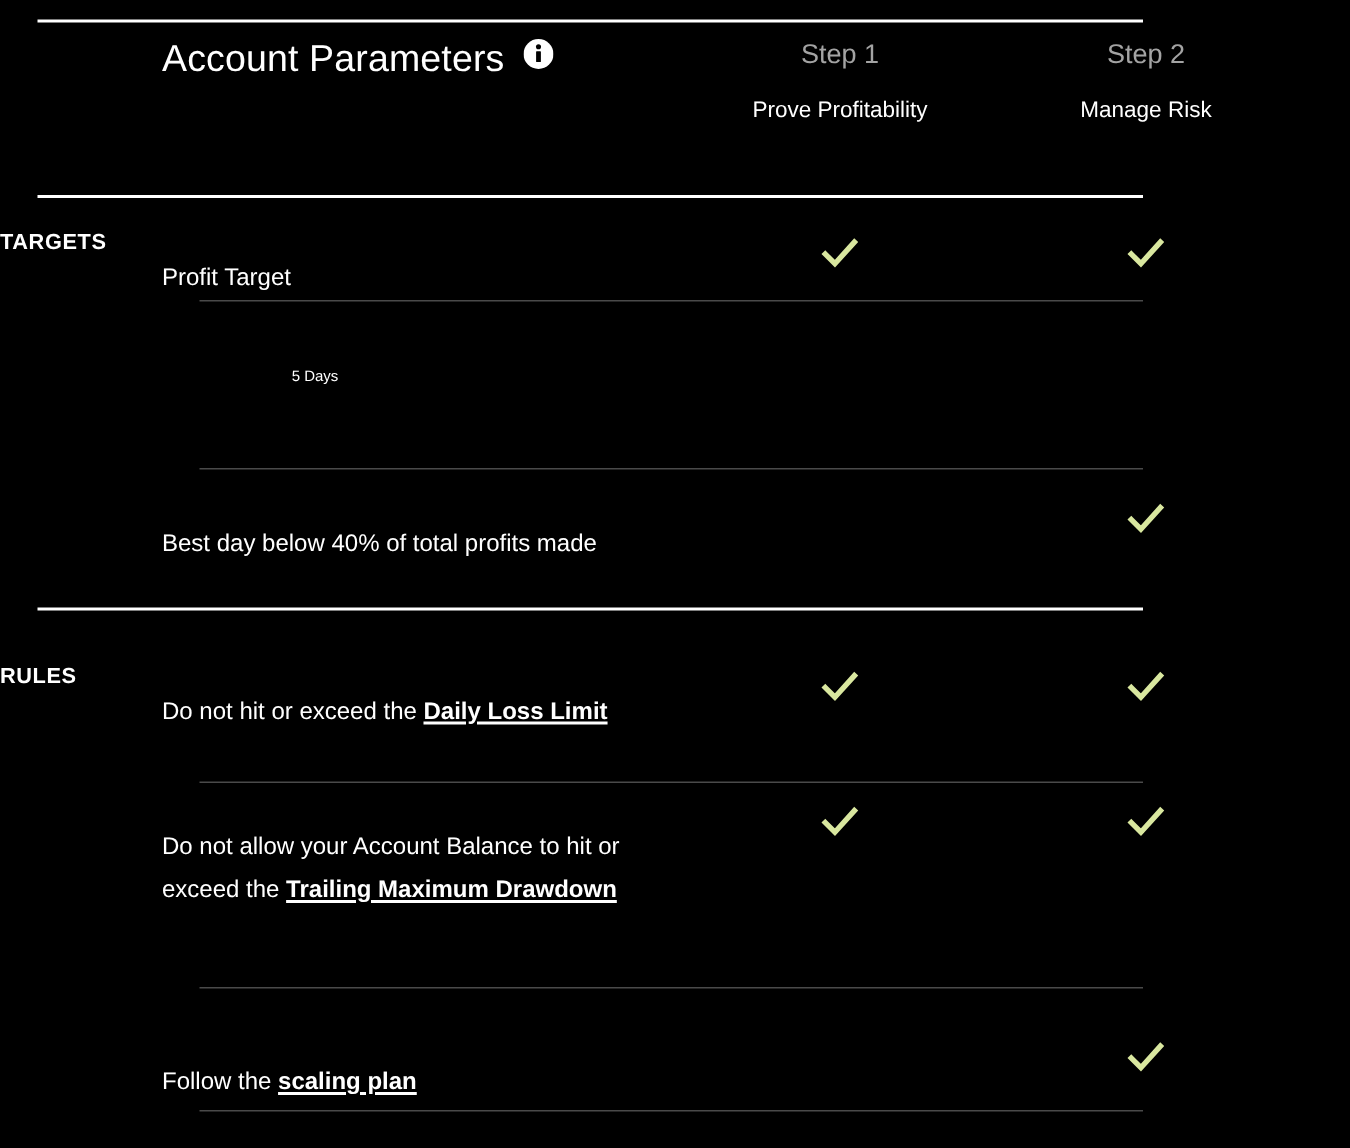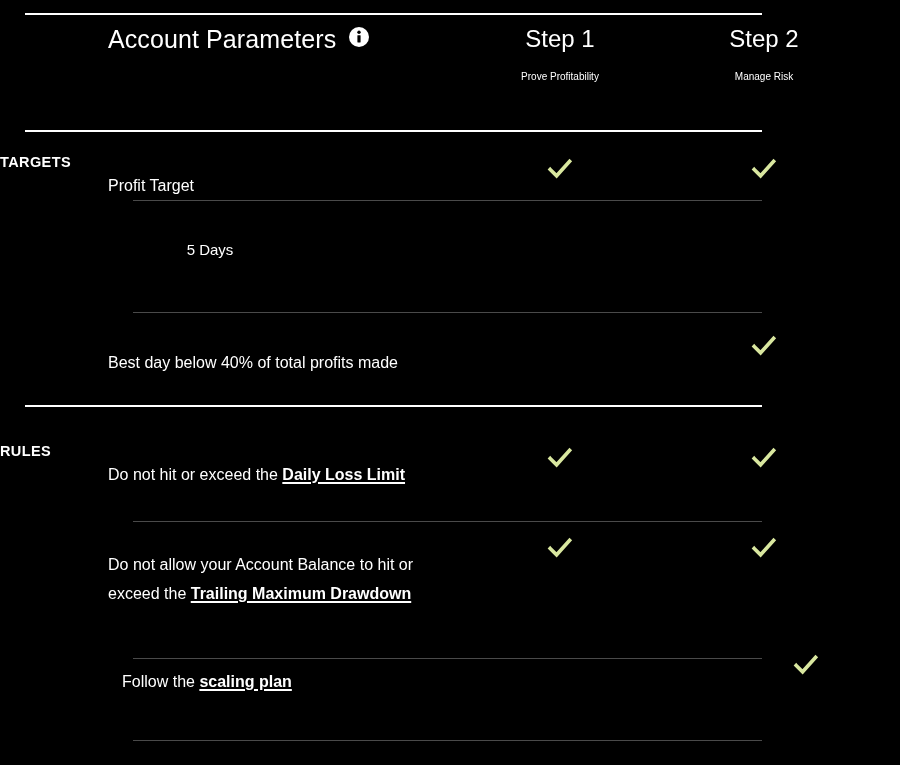--- a/index.html
+++ b/index.html
@@ -70,27 +70,27 @@
     color: #ffffff;
   }
   .info-icon {
     display: inline-block;
     vertical-align: middle;
     margin-left: 8px;
     position: relative;
     top: -1px;
   }
   .step-title {
-    font-size: 24px;
+    font-size: 18px;
     font-weight: 400;
     line-height: 1;
-    color: #ffffff;
+    color: #a3a3a3;
   }
   .step-sub {
-    font-size: 10px;
+    font-size: 15px;
     font-weight: 400;
     line-height: 1;
     margin-top: 21px;
     color: #ffffff;
   }
 
   
   .section-rule {
     position: absolute;
     left: 25px;
@@ -127,21 +127,21 @@
   .param-text .lnk {
     font-weight: 700;
     text-decoration: underline;
     text-underline-offset: 2px;
     text-decoration-thickness: 2px;
     color: #ffffff;
     cursor: pointer;
   }
 
   .cell-val {
-    font-size: 15px;
+    font-size: 10px;
     line-height: 1;
     color: #ffffff;
   }
 
   .check {
     display: inline-block;
     width: 26px;
     height: 26px;
   }
   .check svg { display:block; width:26px; height:26px; }
@@ -273,21 +273,21 @@
       <span class="check">
         <svg viewBox="0 0 26 26" aria-hidden="true">
             <path d="M3.2 13.4 L9.6 19.8 L22.6 5.4" fill="none" stroke="#d9e79f" stroke-width="3.6" stroke-linecap="square" stroke-linejoin="miter"></path>
           </svg>
       </span>
     </div>
   </div>
 
   <div class="inner-rule" style="top:658px;"></div>
 
-  <div class="abs row" style="top:651px;gap:14px;">
+  <div class="abs row" style="top:691px;">
     <div class="col-section"></div>
     <div class="col-param">
       <div class="param-text"><span>Follow the </span><span class="lnk">scaling plan</span></div>
     </div>
     <div class="col-step"></div>
     <div class="col-step" style="padding-top:1px;">
       <span class="check">
         <svg viewBox="0 0 26 26" aria-hidden="true">
             <path d="M3.2 13.4 L9.6 19.8 L22.6 5.4" fill="none" stroke="#d9e79f" stroke-width="3.6" stroke-linecap="square" stroke-linejoin="miter"></path>
           </svg>

